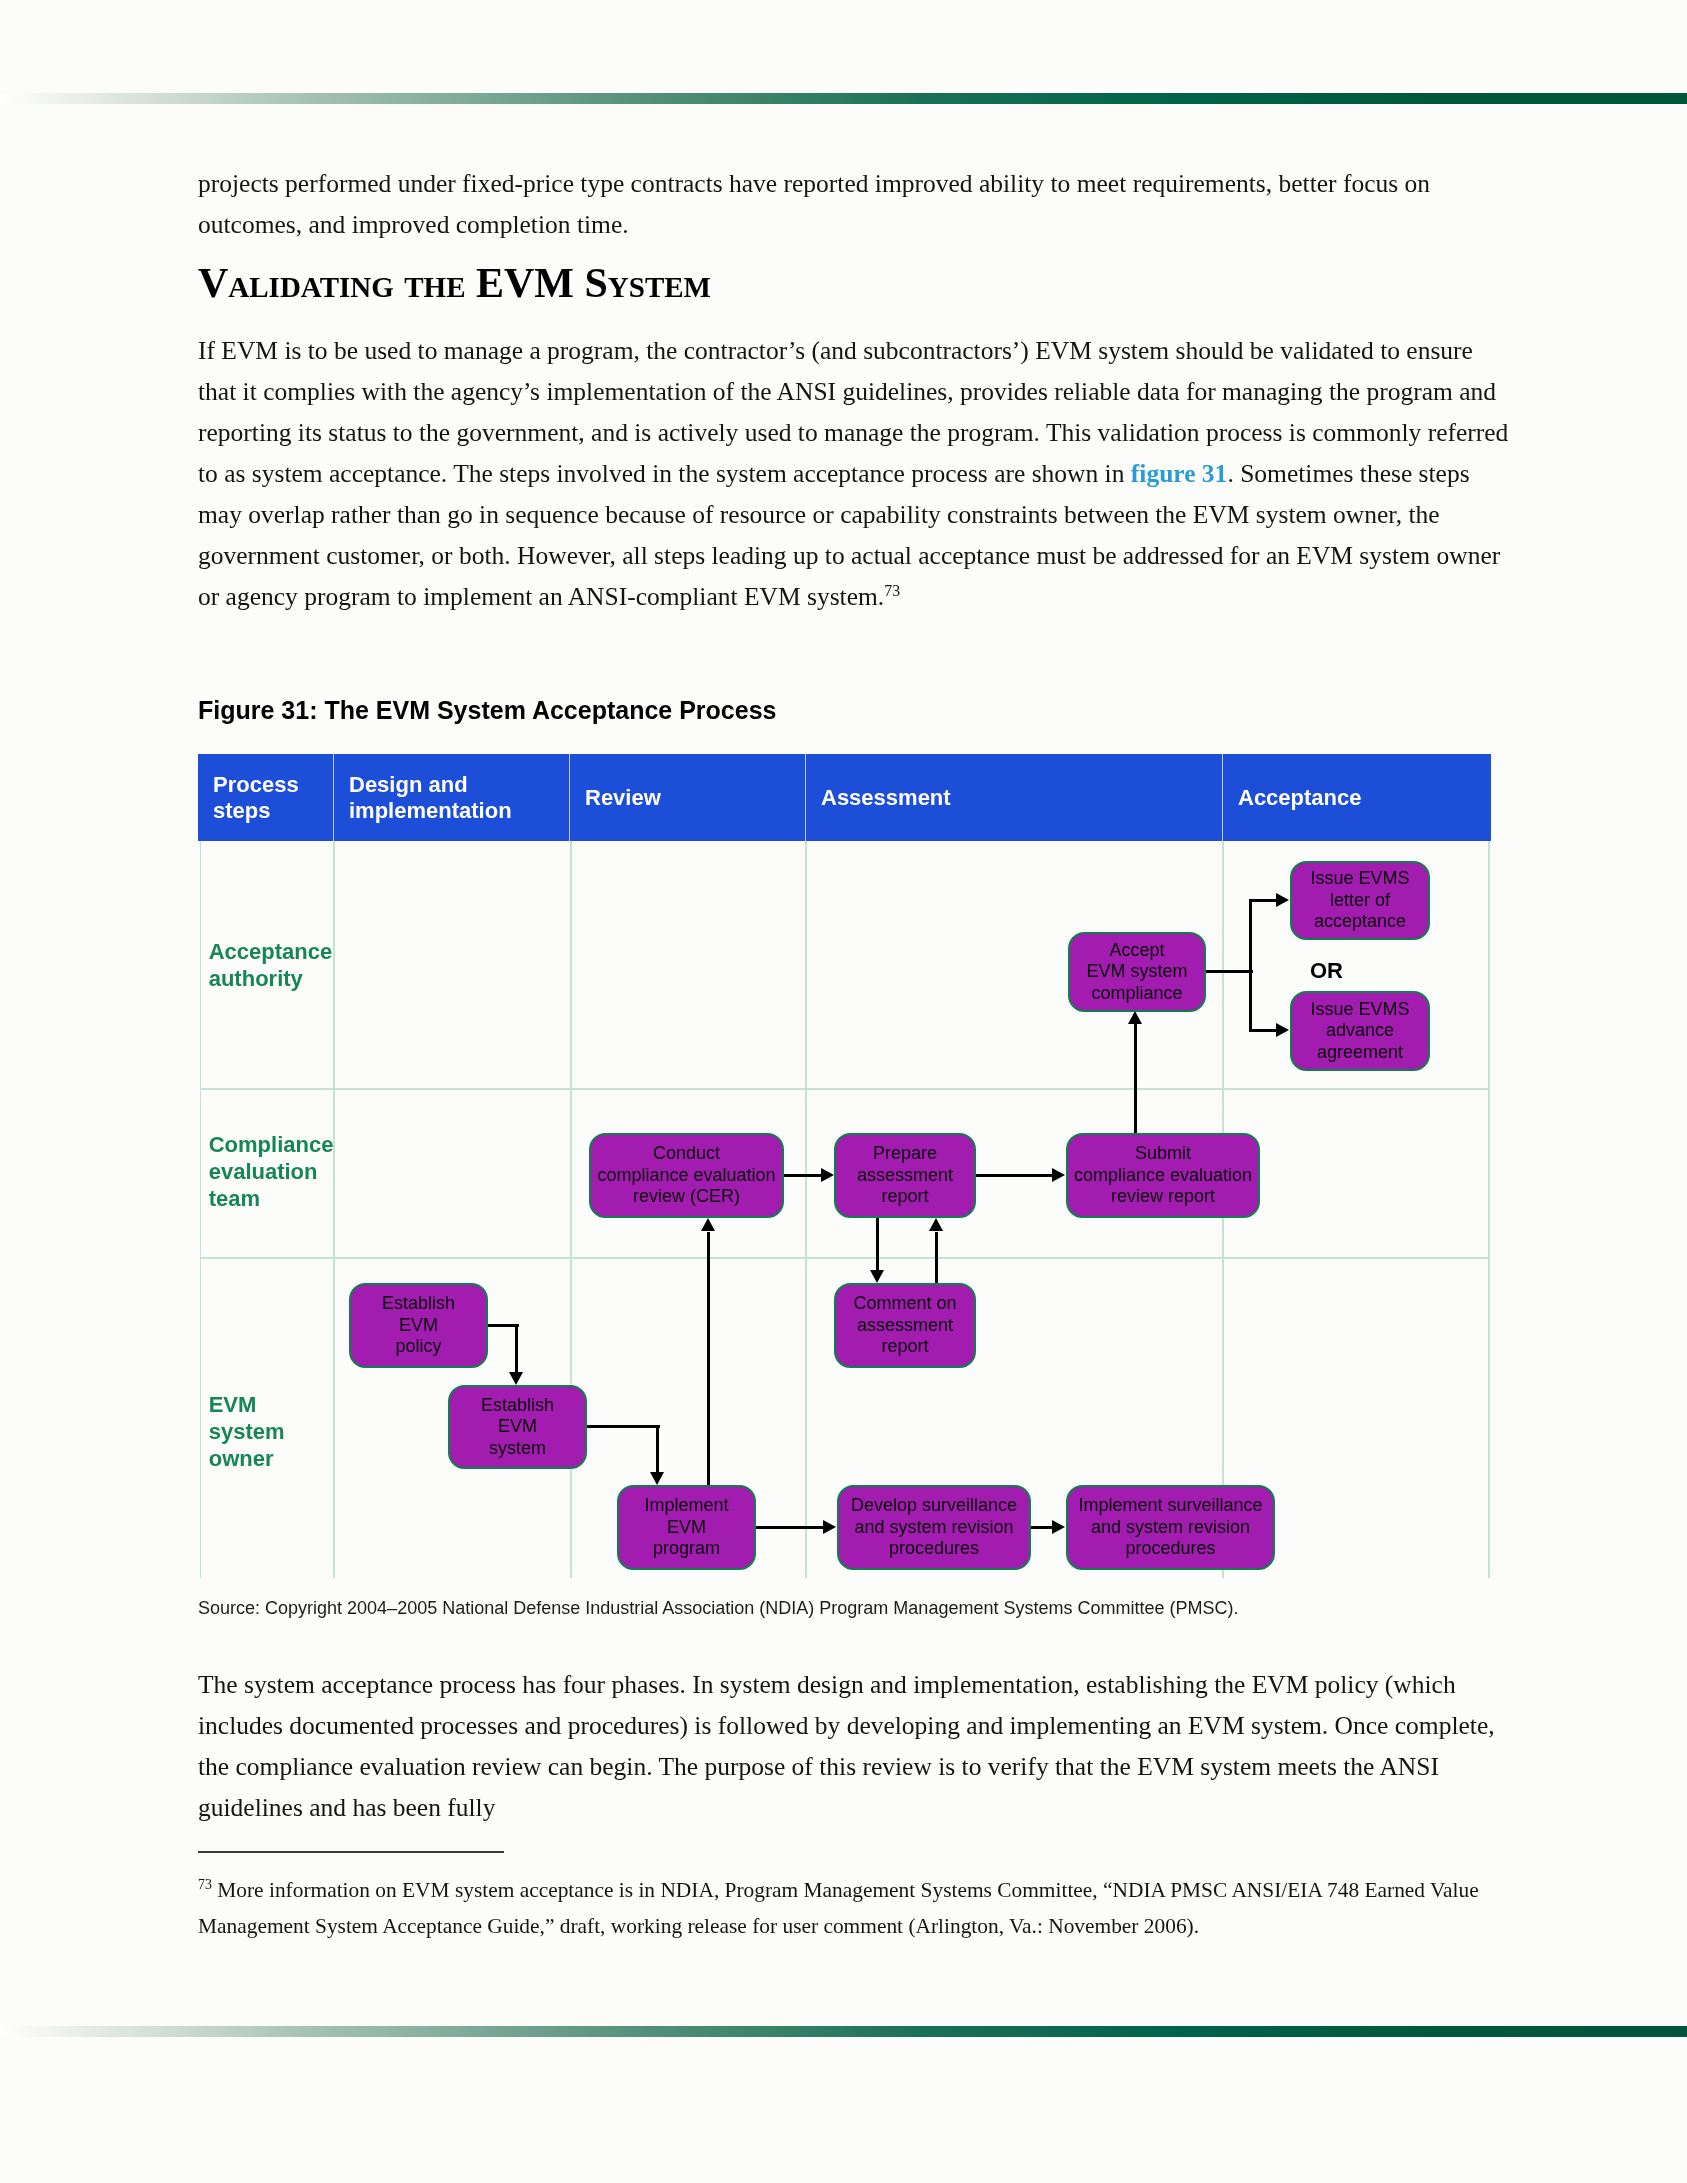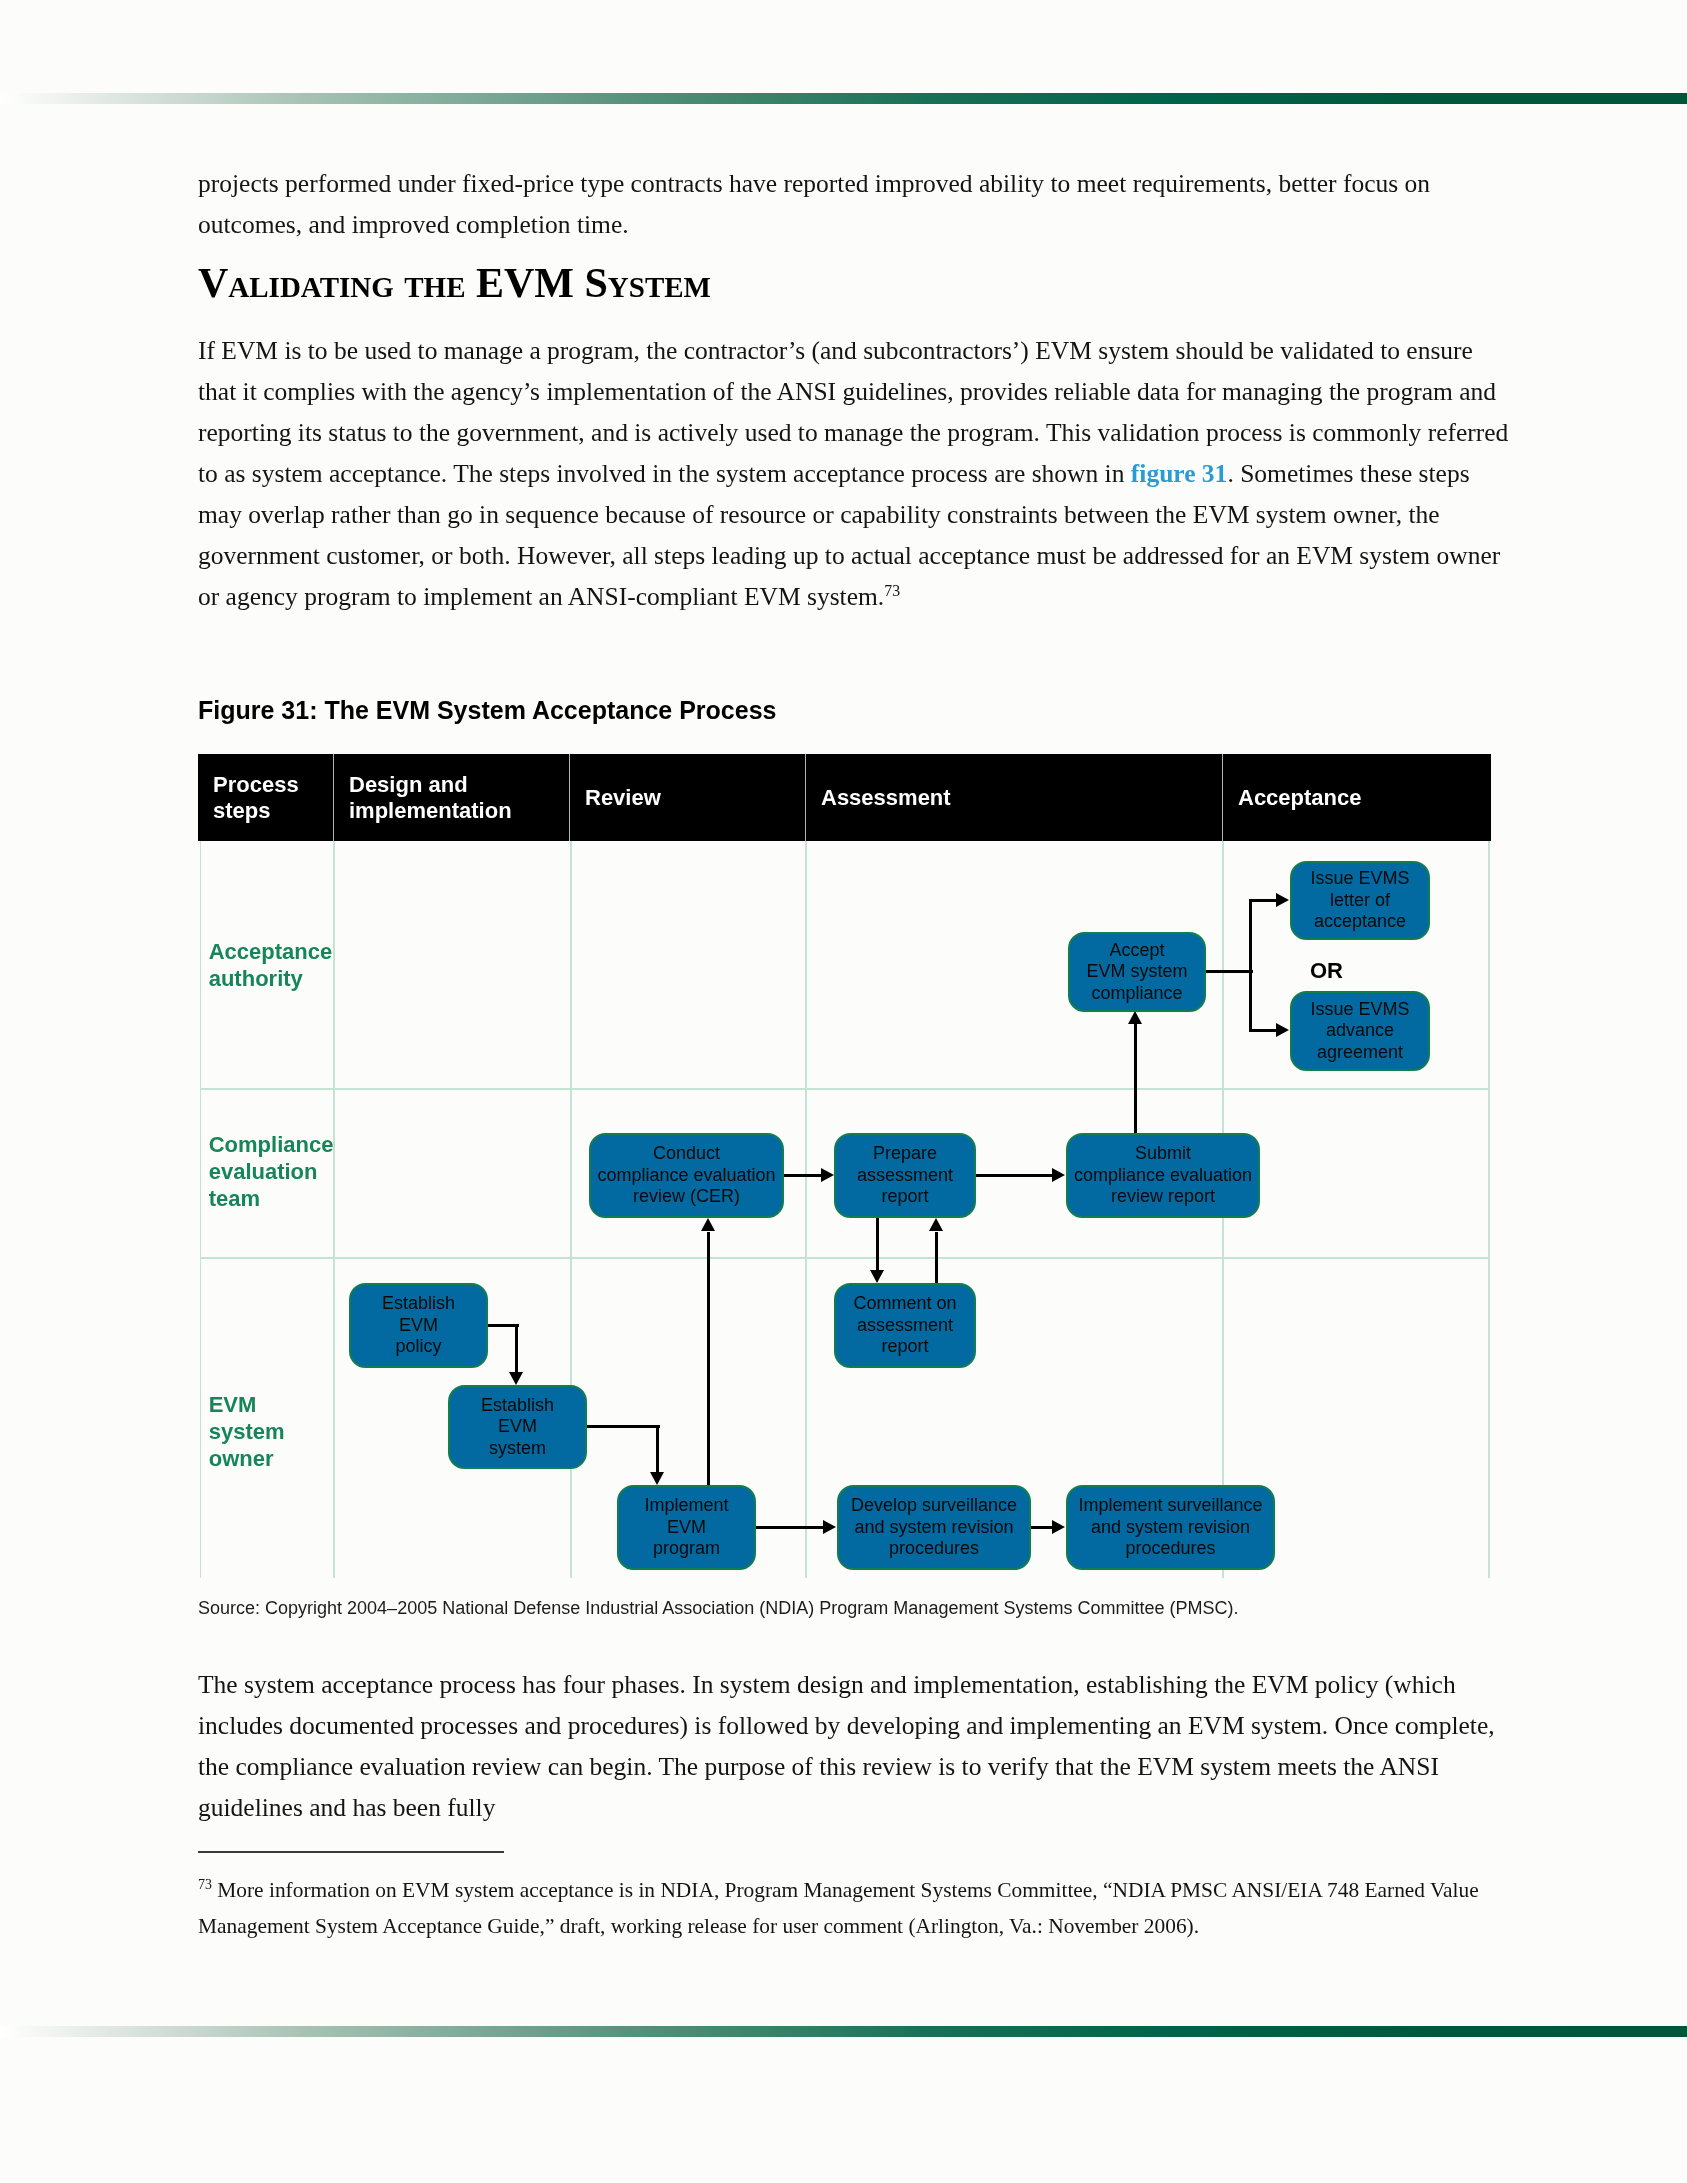--- a/index.html
+++ b/index.html
@@ -38,21 +38,21 @@
     position:absolute;left:198px;top:696px;
     font-family:"Liberation Sans", sans-serif;
     font-weight:bold;font-size:25px;color:#000;
   }
   
   .fig{
     position:absolute;left:198px;top:754px;width:1293px;height:824px;
   }
   .fig-header{
     position:absolute;left:0;top:0;width:1293px;height:87px;
-    background:#000000;display:flex;
+    background:#1d4ed8;display:flex;
     font-family:"Liberation Sans", sans-serif;
   }
   .fig-header .hcell{
     display:flex;align-items:center;box-sizing:border-box;
     padding-left:15px;color:#ffffff;font-weight:bold;
     font-size:22px;line-height:26px;white-space:pre-line;
   }
   .fig-header .hcell + .hcell{border-left:1.6px solid rgba(255,255,255,0.7);}
   .fig-body{
     position:absolute;left:0;top:87px;width:1293px;height:737px;
@@ -60,21 +60,21 @@
   }
   .gline-v{position:absolute;top:0;height:737px;width:1.6px;background:#c5e3d3;z-index:0;}
   .gline-h{position:absolute;left:1.6px;width:1290px;height:1.6px;background:#c5e3d3;z-index:0;}
   .rowlabel{
     position:absolute;left:10.7px;width:124px;z-index:1;
     color:#17855a;font-weight:bold;font-size:22px;line-height:27px;
     white-space:pre-line;
   }
   .node{
     position:absolute;z-index:3;box-sizing:border-box;
-    background:#0369a1;border:2.5px solid #117e4f;border-radius:16.5px;
+    background:#a21caf;border:2.5px solid #117e4f;border-radius:16.5px;
     display:flex;align-items:center;justify-content:center;
     text-align:center;font-size:18px;line-height:21.4px;color:#0a0a0a;
     white-space:pre-line;padding:3.3px 1.6px;
   }
   .or{
     position:absolute;z-index:3;font-weight:bold;font-size:22px;color:#000;
   }
   .hline{position:absolute;height:3.3px;background:#000;z-index:2;}
   .vline{position:absolute;width:3.3px;background:#000;z-index:2;}
   .arr-r{position:absolute;width:0;height:0;z-index:2;

